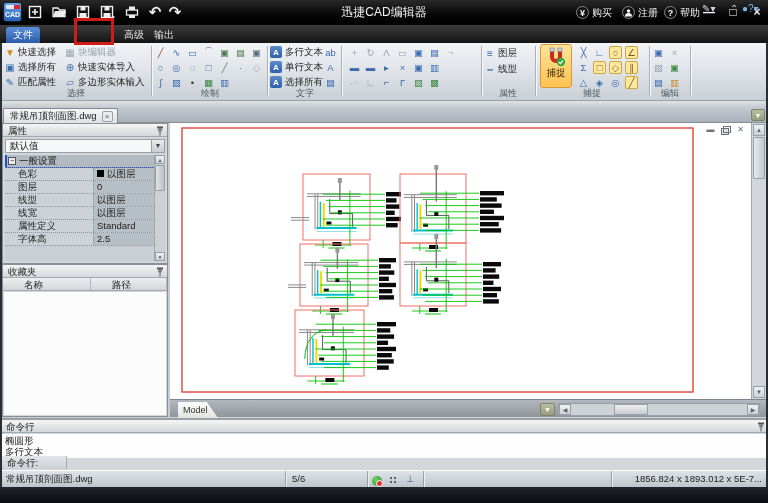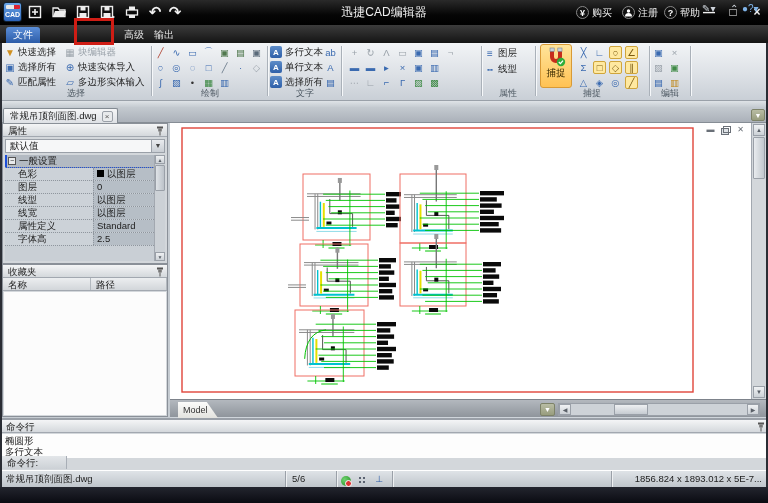--- a/index.html
+++ b/index.html
@@ -90,21 +90,21 @@
   .prow.section .sec { background:#b3bac2; display:flex; align-items:center; width:100%; }
   .minusbox { width:8px; height:8px; border:1px solid #555; background:#e8eaec; margin:0 3px 0 1px;
     font-size:7px; line-height:6px; text-align:center; color:#222; }
   .swatch { display:inline-block; width:7px; height:7px; background:#000; margin-right:3px; }
   .vscroll2 { position:absolute; right:0; top:0; width:11px; bottom:0; background:#ccd1d6; border-left:1px solid #a2a8b0; }
   .sbtn { position:absolute; left:0; width:10px; height:9px; background:linear-gradient(#eef0f2,#cdd2d7);
     border:1px solid #9aa0a8; color:#5a6068; font-size:5px; text-align:center; line-height:8px; }
   .sthumb { position:absolute; left:0; width:10px; background:linear-gradient(90deg,#dfe3e7,#bcc2c9);
     border:1px solid #9aa0a8; border-radius:1px; }
   #favcols { display:flex; height:13px; background:linear-gradient(#eceef0,#d2d6da); border-bottom:1px solid #a2a8b0; }
-  #favcols div { font-size:9.5px; line-height:13px; padding-left:5px; border-right:1px solid #b2b8be; }
+  #favcols div { font-size:9.5px; line-height:13px; padding-left:21px; border-right:1px solid #b2b8be; }
   #favbody { position:absolute; left:1px; right:1px; top:27px; bottom:1px; background:#fcfcfc; }
 
   
   #canvas-wrap { position:absolute; left:170px; top:123px; width:596px; height:294px; background:#fff; }
   #cad-svg { position:absolute; left:0; top:0; }
   #mdi { position:absolute; right:20px; top:2px; display:flex; gap:4px; }
   .mdi-b { width:11px; height:10px; color:#6a7078; font-size:8px; line-height:10px; text-align:center; }
   .mdi-rest { position:relative; }
   .mdi-rest:before { content:""; position:absolute; left:1px; top:3px; width:6px; height:5px; border:1px solid #6a7078; background:#dfe3e7; }
   .mdi-rest:after { content:""; position:absolute; left:3px; top:1px; width:6px; height:5px; border:1px solid #6a7078; }
@@ -717,21 +717,21 @@
         <div>多行文本</div>
       </div>
     <div id="cmdinput">
       <div class="lbl">命令行:</div>
       <div class="fld"></div>
     </div>
   </div>
 
   <div id="statusbar">
     <div class="scell" style="width:286px">常规吊顶剖面图.dwg</div>
-    <div class="scell" style="width:51px">5/6</div>
+    <div class="scell" style="width:82px">5/6</div>
     <div class="scell" style="width:56px;padding:0 2px">
       <span class="sic">
           <span class="snapdot"></span>
         </span>
       <span class="sic">
           <span class="dotgrid"></span>
         </span>
       <span class="sic" style="color:#2a5aa8">⊥</span>
       <span class="sic" style="color:#444">✎</span>
     </div>

